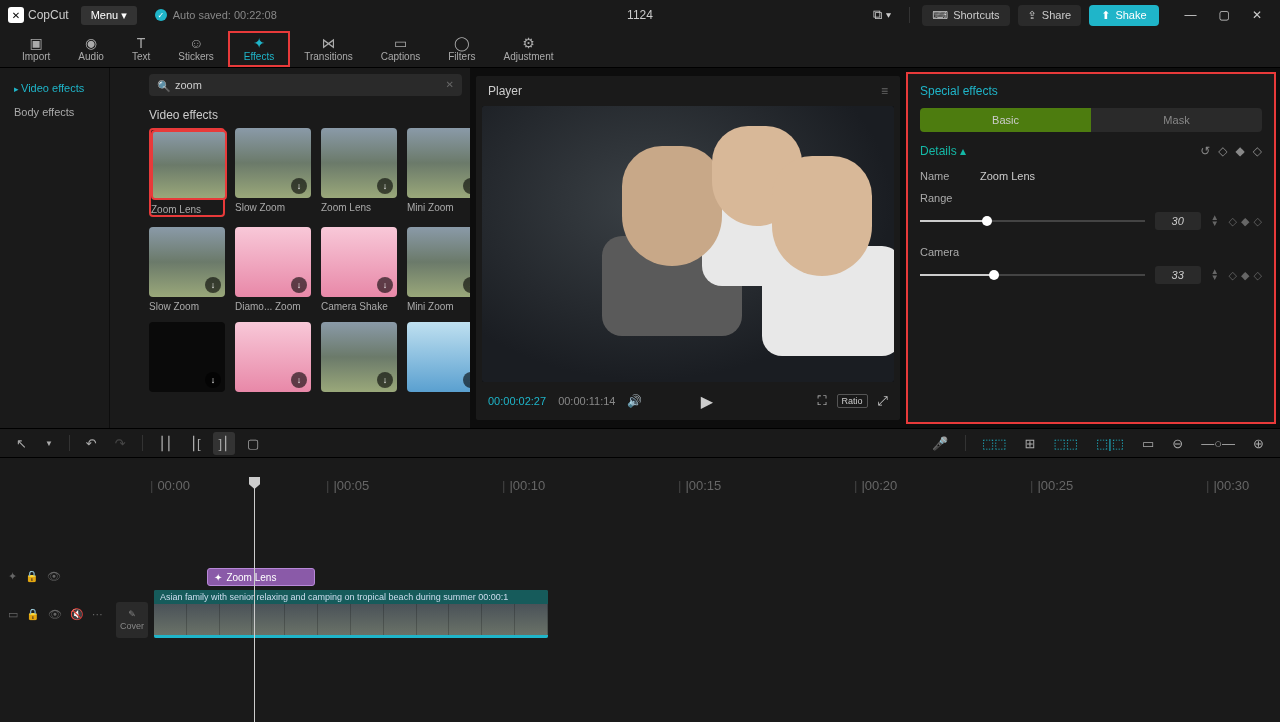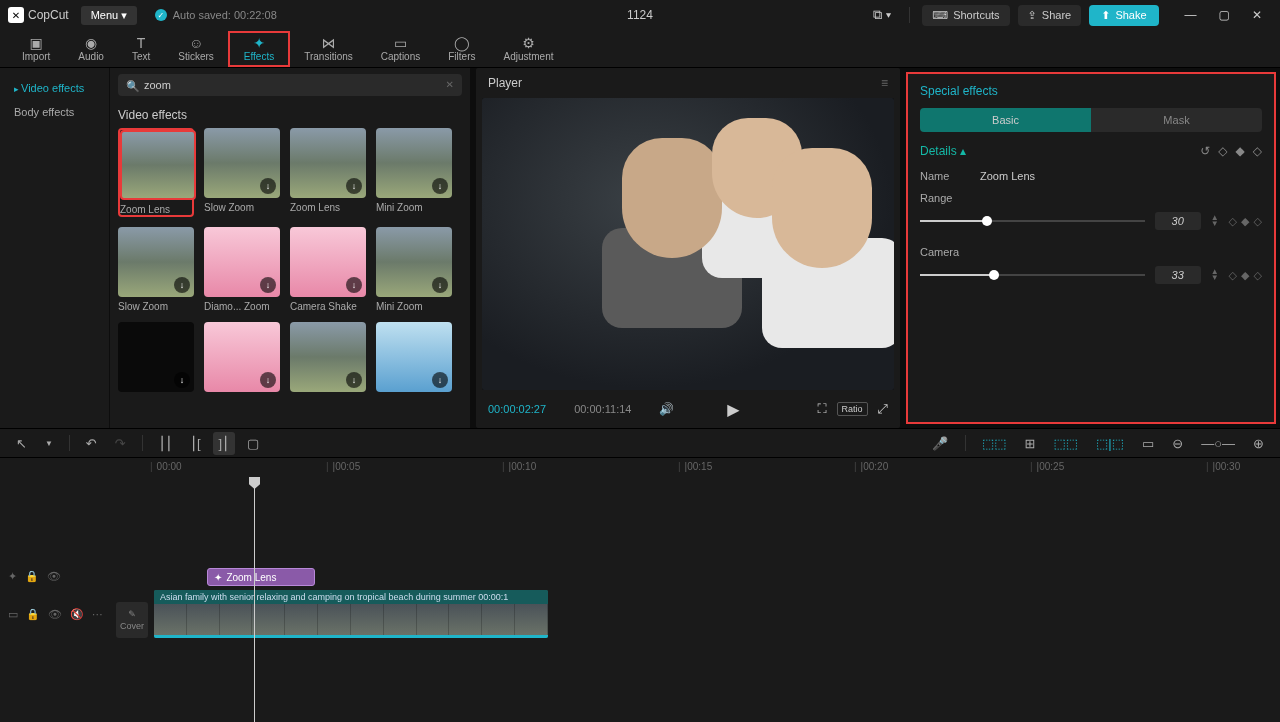--- a/index.html
+++ b/index.html
@@ -19,21 +19,21 @@
 .win-controls { display:flex; gap:2px; margin-left:8px; }
 .win-btn { background:transparent; border:none; color:#ccc; padding:4px 10px; cursor:pointer; font-size:12px; }
 
 .topbar-tabs { height:38px; background:#1a1a1a; display:flex; align-items:center; padding:0 8px; border-bottom:1px solid #000; }
 .tab-btn { background:transparent; border:none; color:#aaa; display:flex; flex-direction:column; align-items:center; justify-content:center; padding:2px 14px; gap:1px; cursor:pointer; font-size:10px; height:36px; }
 .tab-btn .tab-icon { font-size:14px; line-height:1; }
 .tab-btn.active { color:#1fb5c9; border:2px solid #e83a3a; }
 .tab-btn.active .tab-icon { color:#1fb5c9; }
 
 .main-row { display:flex; height:360px; }
-.left-panel { width:470px; background:#1a1a1a; display:flex; }
+.left-panel { width:470px; background:#1a1a1a; display:flex;gap:31px; }
 .left-sidebar { width:110px; background:#1a1a1a; padding:8px 6px; border-right:1px solid #0d0d0d; }
 .sidebar-item { padding:6px 8px; font-size:11px; color:#aaa; cursor:pointer; border-radius:3px; }
 .sidebar-item.active { color:#1fb5c9; }
 .sidebar-item.active::before { content:'▸ '; font-size:9px; }
 .effects-list { flex:1; padding:0 8px; overflow:hidden; }
 .search-row { padding:6px 0; }
 .search-input { width:100%; background:#2a2a2a; border:none; border-radius:4px; padding:5px 26px 5px 26px; color:#ccc; font-size:11px; }
 .search-wrap { position:relative; }
 .search-wrap .sicon { position:absolute; left:8px; top:6px; color:#666; font-size:11px; }
 .search-wrap .clear { position:absolute; right:8px; top:5px; color:#666; font-size:10px; cursor:pointer; }
@@ -42,47 +42,47 @@
 .effect-card { width:76px; }
 .effect-thumb { width:76px; height:70px; background:linear-gradient(180deg,#8a9aa8 0%,#6b7a6a 50%,#9aa87a 100%); border-radius:4px; position:relative; cursor:pointer; }
 .effect-thumb.pink { background:linear-gradient(180deg,#f8c8d8 0%,#e888a8 100%); }
 .effect-thumb.portrait { background:linear-gradient(180deg,#bfe0f0 0%,#5aa0d0 100%); }
 .effect-thumb.dark { background:#0a0a0a; }
 .effect-thumb .dl { position:absolute; right:4px; bottom:4px; width:16px; height:16px; background:rgba(0,0,0,0.6); border-radius:50%; display:flex; align-items:center; justify-content:center; color:#fff; font-size:9px; }
 .effect-card.selected .effect-thumb { border:2px solid #e83a3a; }
 .effect-card.selected { border:2px solid #e83a3a; padding:0; border-radius:4px; }
 .effect-label { font-size:10px; color:#aaa; margin-top:4px; text-align:left; white-space:nowrap; overflow:hidden; text-overflow:ellipsis; }
 
-.player-panel { flex:1; background:#1a1a1a; margin:0 6px; display:flex; flex-direction:column; border-radius:2px; }
+.player-panel { flex:1; background:#1a1a1a; margin:8px 6px; display:flex; flex-direction:column; border-radius:2px; }
 .player-header { height:30px; display:flex; align-items:center; padding:0 12px; color:#ccc; font-size:12px; }
 .player-header .menu-icon { margin-left:auto; color:#666; cursor:pointer; }
 .player-video { flex:1; margin:0 6px; background:#000; position:relative; overflow:hidden; border-radius:2px; }
 .video-scene { position:absolute; inset:0; background:radial-gradient(ellipse at 40% 35%, #3a4045 0%, #1a1d22 70%); }
 .person { position:absolute; border-radius:50%; }
 .p1 { background:#c8a888; width:100px; height:120px; left:140px; top:40px; border-radius:40px 40px 50px 50px; }
 .p2 { background:#d8b898; width:90px; height:100px; left:230px; top:20px; border-radius:40px 40px 50px 50px; }
 .p3 { background:#d8b898; width:100px; height:120px; left:290px; top:50px; border-radius:40px 40px 50px 50px; }
 .shirt { position:absolute; background:#e8e8e8; }
 .s1 { width:140px; height:100px; left:120px; top:130px; border-radius:20px; background:#5a5a5a; }
 .s2 { width:100px; height:80px; left:220px; top:100px; border-radius:20px; }
 .s3 { width:140px; height:110px; left:280px; top:140px; border-radius:20px; }
-.player-controls { height:38px; display:flex; align-items:center; padding:0 12px; gap:28px; }
+.player-controls { height:38px; display:flex; align-items:center; padding:0 12px; gap:12px; }
 .timecode-current { color:#1fb5c9; font-size:11px; }
 .timecode-total { color:#888; font-size:11px; }
 .vol-icon { color:#666; cursor:pointer; }
 .play-btn { margin:0 auto; background:transparent; border:none; color:#ccc; font-size:16px; cursor:pointer; }
 .player-right-controls { margin-left:auto; display:flex; gap:10px; align-items:center; }
 .pc-icon { color:#ccc; font-size:13px; cursor:pointer; }
 .ratio-badge { font-size:9px; color:#ccc; border:1px solid #555; padding:1px 4px; border-radius:2px; cursor:pointer; }
 
 .right-panel { width:370px; background:#1a1a1a; padding:10px 12px; border:2px solid #e83a3a; margin:4px 4px 4px 0; }
 .rp-title { color:#1fb5c9; font-size:12px; margin-bottom:10px; font-weight:500; }
 .rp-tabs { display:flex; gap:0; margin-bottom:12px; }
 .rp-tab { flex:1; background:#2a2a2a; border:none; color:#888; padding:6px; font-size:11px; cursor:pointer; }
-.rp-tab.active { background:#0f766e; color:#ccc; }
+.rp-tab.active { background:#4d7c0f; color:#ccc; }
 .rp-tab:first-child { border-radius:4px 0 0 4px; }
 .rp-tab:last-child { border-radius:0 4px 4px 0; }
 .details-header { display:flex; align-items:center; margin-bottom:12px; }
 .details-header .dh-title { font-size:12px; color:#14b8a6; }
 .details-header .dh-icons { margin-left:auto; display:flex; gap:8px; color:#888; font-size:12px; }
 .prop-row { display:flex; align-items:center; margin-bottom:10px; font-size:11px; }
 .prop-label { width:60px; color:#aaa; }
 .prop-value { color:#ccc; }
 .slider-row { margin-bottom:16px; }
 .slider-label { font-size:11px; color:#aaa; margin-bottom:8px; }
@@ -94,21 +94,21 @@
 .slider-icons { display:flex; gap:4px; color:#666; font-size:11px; }
 .stepper { color:#666; font-size:8px; display:flex; flex-direction:column; line-height:6px; cursor:pointer; }
 
 .toolbar-row { height:30px; background:#1a1a1a; display:flex; align-items:center; padding:0 10px; border-top:1px solid #000; border-bottom:1px solid #000; gap:6px; }
 .tool-btn { background:transparent; border:none; color:#aaa; padding:4px 6px; cursor:pointer; font-size:13px; }
 .tool-btn.active { background:#333; border-radius:3px; }
 .tool-sep { width:1px; height:16px; background:#333; margin:0 4px; }
 .tool-right { margin-left:auto; display:flex; align-items:center; gap:6px; }
 .tool-cyan { color:#1fb5c9; }
 .ruler { height:20px; position:relative; margin-left:150px; }
-.ruler-tick { position:absolute; font-size:10px; color:#666; top:3px; }
+.ruler-tick { position:absolute; font-size:13px; color:#666; top:20px; }
 .ruler-tick::before { content:'|'; margin-right:4px; color:#444; }
 .tracks { position:relative; margin-left:0; }
 .track-controls { position:absolute; left:0; width:112px; display:flex; align-items:center; gap:8px; padding:0 8px; color:#666; font-size:11px; }
 .effect-clip { position:absolute; left:207px; top:90px; width:108px; height:18px; background:#8a5aa8; border:1px solid #b888d8; border-radius:3px; display:flex; align-items:center; padding:0 6px; gap:4px; font-size:10px; color:#fff; cursor:pointer; }
 .video-clip { position:absolute; left:154px; top:112px; width:394px; height:48px; background:#2a6a6a; border-radius:2px; overflow:hidden; cursor:pointer; }
 .clip-label { position:absolute; top:0; left:0; right:0; background:rgba(20,90,90,0.9); color:#cde; font-size:9px; padding:2px 6px; white-space:nowrap; overflow:hidden; }
 .clip-frames { position:absolute; top:14px; left:0; right:0; bottom:3px; display:flex; }
 .frame { flex:1; background:linear-gradient(180deg,#4a5258 0%,#6a7268 100%); border-right:1px solid rgba(0,0,0,0.2); }
 .clip-bottom { position:absolute; bottom:0; left:0; right:0; height:3px; background:#1fb5c9; }
 .playhead { position:absolute; left:254px; top:0; bottom:0; width:1px; background:#ccc; }

